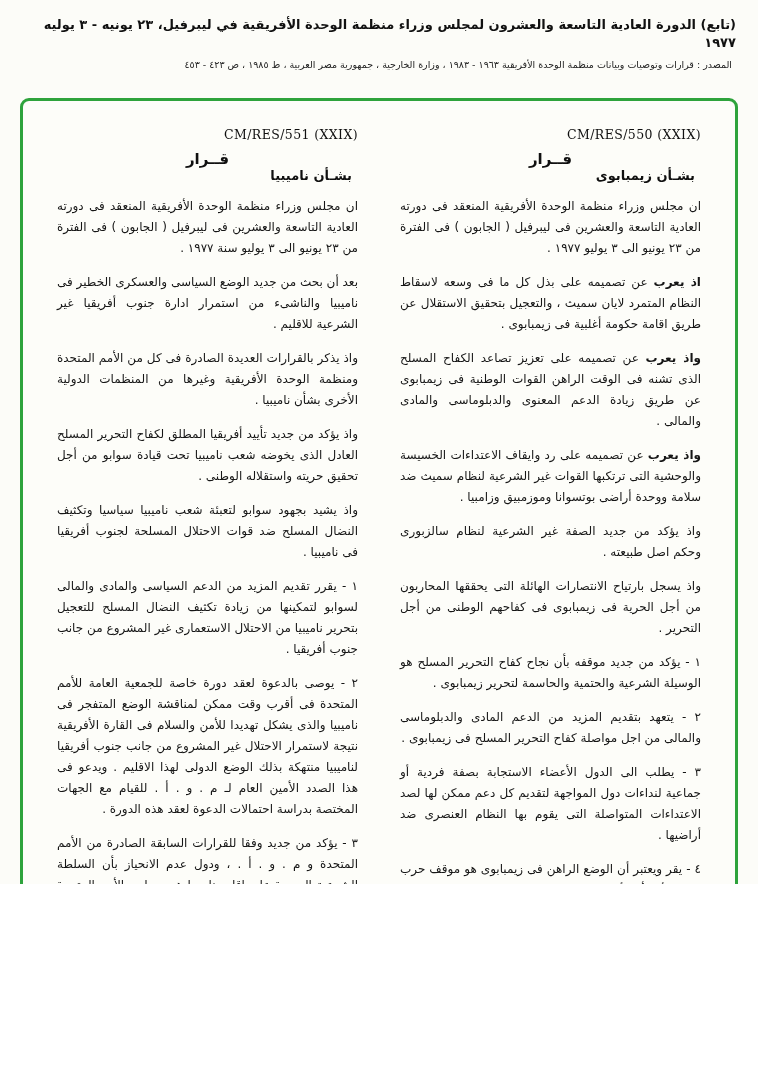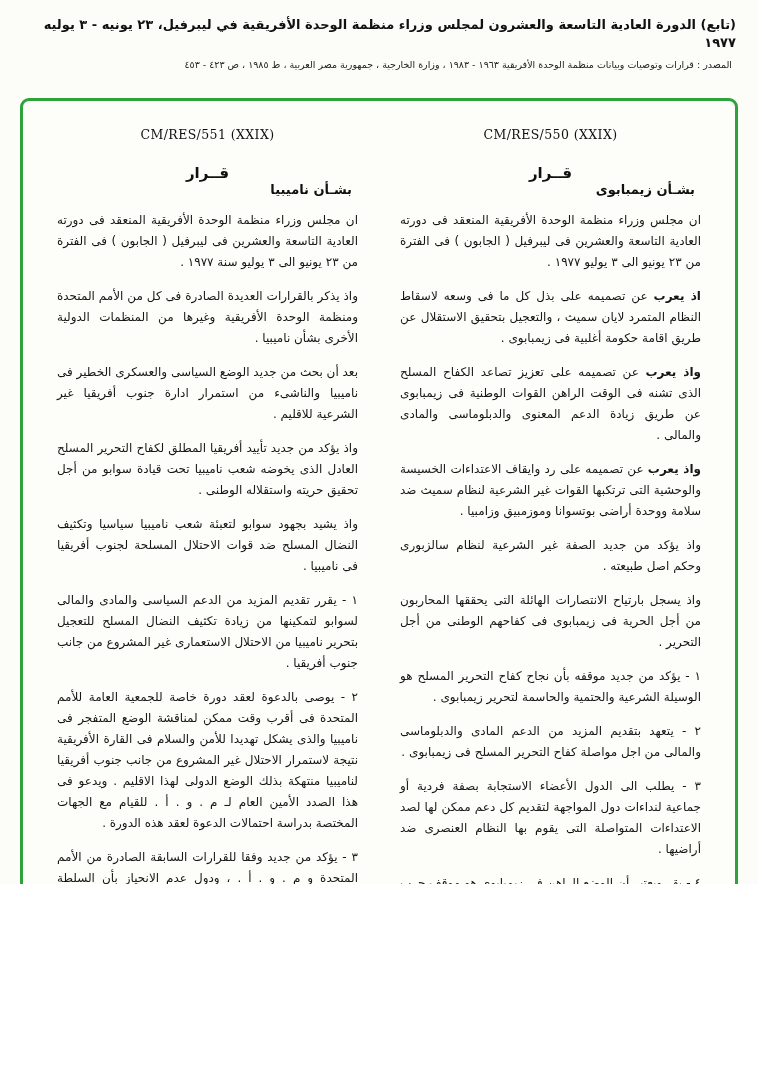--- a/index.html
+++ b/index.html
@@ -42,31 +42,31 @@
     overflow:hidden;
   }
   .columns {
     display:flex;
     gap:42px;
     height:100%;
   }
   .col { flex:1; min-width:0; }
   .ref {
     direction:ltr;
-    text-align:center;
+    text-align:right;
     font-family:"DejaVu Serif", serif;
     font-size:12.5px;
     letter-spacing:0.4px;
     color:#101010;
   }
   .res-title {
     text-align:center;
     font-size:15px;
     font-weight:bold;
-    margin-top:22px;
+    margin-top:8px;
     letter-spacing:1px;
     color:#101010;
   }
   .res-subject {
     text-align:right;
     font-size:13px;
     font-weight:bold;
     padding-right:6px;
     color:#101010;
   }
@@ -113,22 +113,22 @@
         <p class="para"><strong class="lead"></strong><span>٣ - يطلب الى الدول الأعضاء الاستجابة بصفة فردية أو جماعية لنداءات دول المواجهة لتقديم كل دعم ممكن لها لصد الاعتداءات المتواصلة التى يقوم بها النظام العنصرى ضد أراضيها .</span></p>
         <p class="para"><strong class="lead"></strong><span>٤ - يقر ويعتبر أن الوضع الراهن فى زيمبابوى هو موقف حرب وينبغى أن تأخذ أية تسوية مقبولة هذا الوضع بعين الاعتبار كما ينبغى أن يؤدى بالضرورة الى نقل السلطة كاملة الى شعب زيمبابوى .</span></p>
       </section>
 
       <section class="col">
         <div class="ref">CM/RES/551 (XXIX)</div>
         <h2 class="res-title">قــرار</h2>
         <h3 class="res-subject">بشـأن ناميبيا</h3>
 
         <p class="para"><strong class="lead"></strong><span>ان مجلس وزراء منظمة الوحدة الأفريقية المنعقد فى دورته العادية التاسعة والعشرين فى ليبرفيل ( الجابون ) فى الفترة من ٢٣ يونيو الى ٣ يوليو سنة ١٩٧٧ .</span></p>
+        <p class="para"><strong class="lead"></strong><span>بعد أن بحث من جديد الوضع السياسى والعسكرى الخطير فى ناميبيا والناشىء من استمرار ادارة جنوب أفريقيا غير الشرعية للاقليم .</span></p>
         <p class="para"><strong class="lead"></strong><span>واذ يذكر بالقرارات العديدة الصادرة فى كل من الأمم المتحدة ومنظمة الوحدة الأفريقية وغيرها من المنظمات الدولية الأخرى بشأن ناميبيا .</span></p>
-        <p class="para"><strong class="lead"></strong><span>بعد أن بحث من جديد الوضع السياسى والعسكرى الخطير فى ناميبيا والناشىء من استمرار ادارة جنوب أفريقيا غير الشرعية للاقليم .</span></p>
         <p class="para"><strong class="lead"></strong><span>واذ يؤكد من جديد تأييد أفريقيا المطلق لكفاح التحرير المسلح العادل الذى يخوضه شعب ناميبيا تحت قيادة سوابو من أجل تحقيق حريته واستقلاله الوطنى .</span></p>
         <p class="para"><strong class="lead"></strong><span>واذ يشيد بجهود سوابو لتعبئة شعب ناميبيا سياسيا وتكثيف النضال المسلح ضد قوات الاحتلال المسلحة لجنوب أفريقيا فى ناميبيا .</span></p>
         <p class="para"><strong class="lead"></strong><span>١ - يقرر تقديم المزيد من الدعم السياسى والمادى والمالى لسوابو لتمكينها من زيادة تكثيف النضال المسلح للتعجيل بتحرير ناميبيا من الاحتلال الاستعمارى غير المشروع من جانب جنوب أفريقيا .</span></p>
         <p class="para"><strong class="lead"></strong><span>٢ - يوصى بالدعوة لعقد دورة خاصة للجمعية العامة للأمم المتحدة فى أقرب وقت ممكن لمناقشة الوضع المتفجر فى ناميبيا والذى يشكل تهديدا للأمن والسلام فى القارة الأفريقية نتيجة لاستمرار الاحتلال غير المشروع من جانب جنوب أفريقيا لناميبيا منتهكة بذلك الوضع الدولى لهذا الاقليم . ويدعو فى هذا الصدد الأمين العام لـ م . و . أ . للقيام مع الجهات المختصة بدراسة احتمالات الدعوة لعقد هذه الدورة .</span></p>
         <p class="para"><strong class="lead"></strong><span>٣ - يؤكد من جديد وفقا للقرارات السابقة الصادرة من الأمم المتحدة و م . و . أ . ، ودول عدم الانحياز بأن السلطة الشرعية الوحيدة على اقليم ناميبيا هى مجلس الأمم المتحدة لناميبيا ، ويندد بشدة بأية محاولة تهدف الى اقامة أية سلطة أخرى لا ينشئها مجلس الأمم المتحدة لناميبيا .</span></p>
       </section>
 
     </div>
   </div>
 

